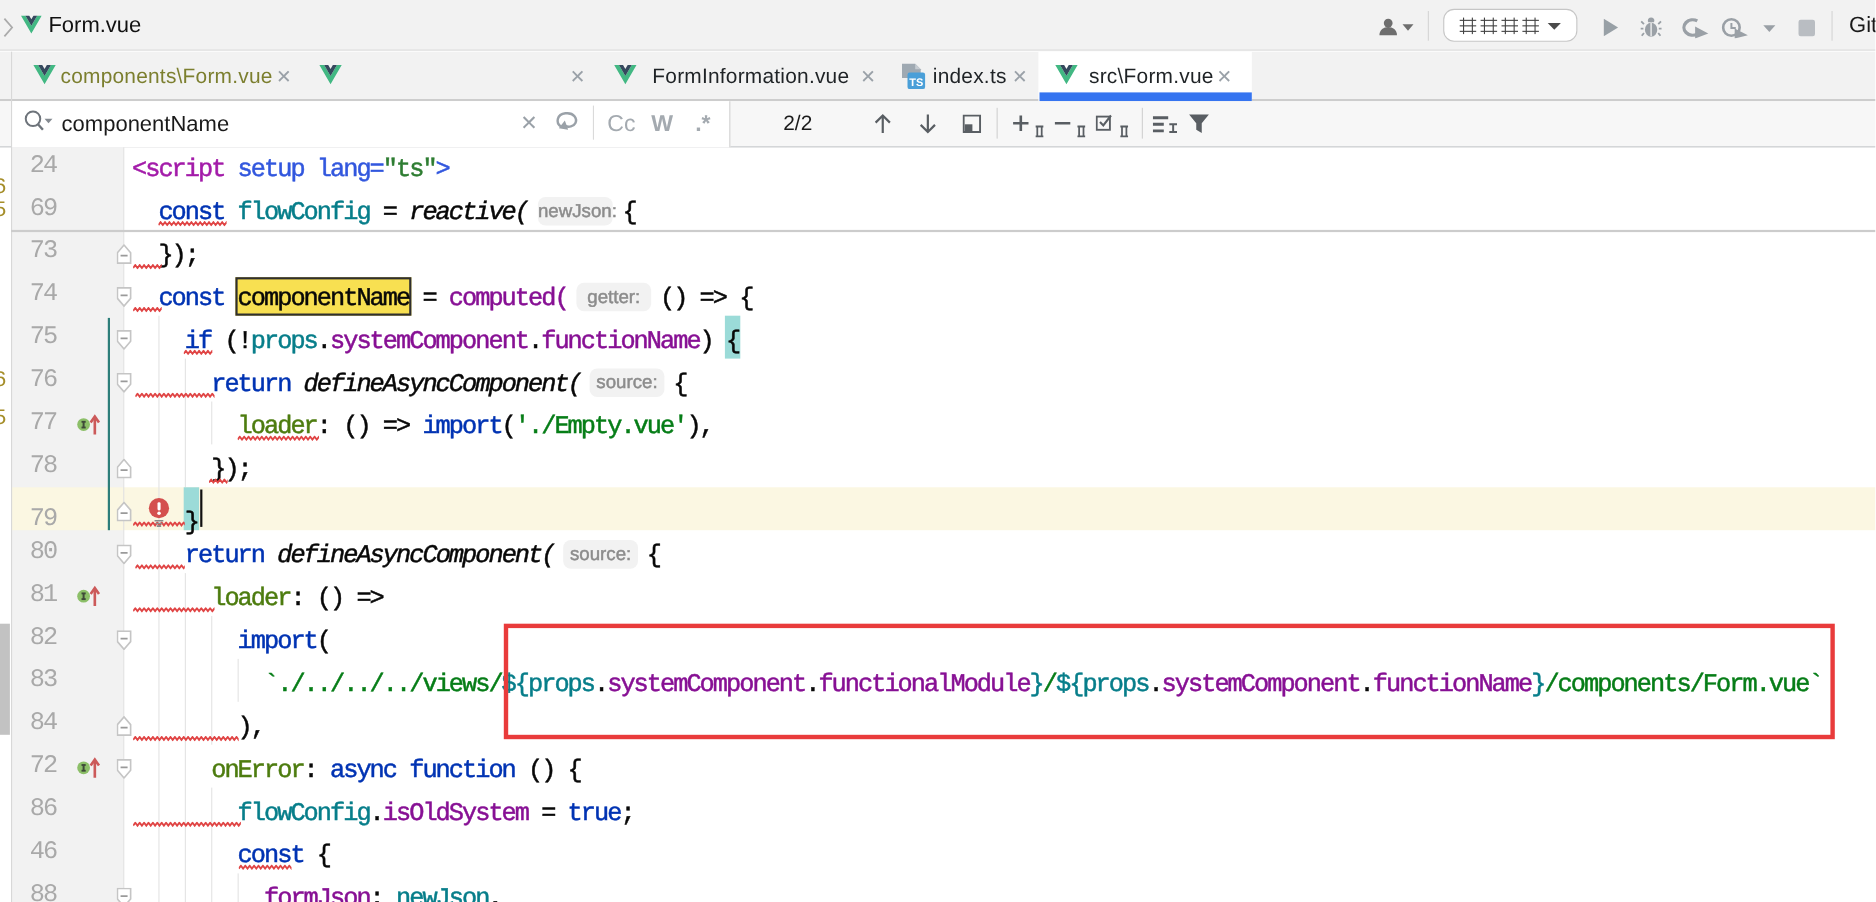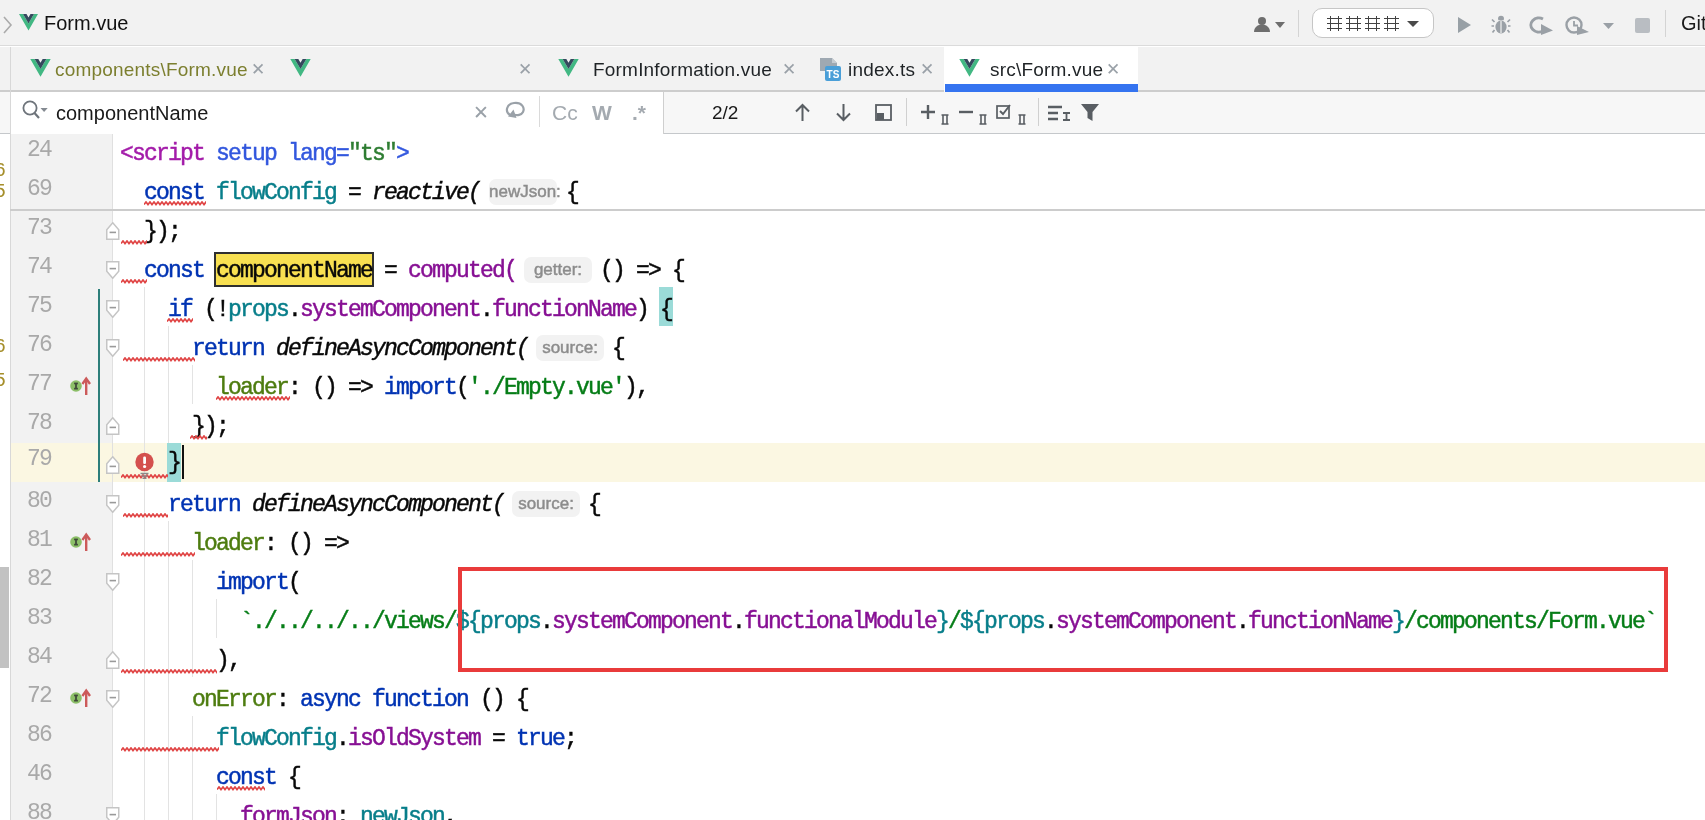--- a/index.html
+++ b/index.html
@@ -202,21 +202,21 @@
 <div class="tblock" style="left:659px;top:287px"></div>
 <div class="tblock" style="left:167px;top:443px"></div>
 <div class="row" style="top:131px"><span class="ln">24</span><span class="c tag" style="left:120.0px">&lt;script</span><span class="c attr" style="left:216.0px">setup</span><span class="c attr" style="left:288.0px">lang</span><span class="c attr" style="left:336.0px">=</span><span class="c astr" style="left:348.0px">"ts"</span><span class="c attr" style="left:396.0px">&gt;</span></div>
 <div class="row" style="top:170px"><span class="ln">69</span><span class="c kw" style="left:144.0px">const</span><span class="c teal" style="left:216.0px">flowConfig</span><span class="c blk" style="left:348.0px">=</span><span class="c ital" style="left:372.0px">reactive(</span><span class="hint" style="left:489px;width:68px">newJson:</span><span class="c blk" style="left:566px">{</span></div>
 <div class="row" style="top:209px"><span class="ln">73</span><span class="c blk" style="left:144.0px">});</span></div>
 <div class="row" style="top:248px"><span class="ln">74</span><span class="c kw" style="left:144.0px">const</span><span class="c blk" style="left:384.0px">=</span><span class="c prop" style="left:408.0px">computed(</span><span class="c" style="left:214px;top:3.5px;width:160px;height:35px;background:#F8E051;border:2px solid #2F2F2F"></span><span class="c blk" style="left:216.0px">componentName</span><span class="hint" style="left:524px;width:68px">getter:</span><span class="c blk" style="left:600px">() =&gt; {</span></div>
 <div class="row" style="top:287px"><span class="ln">75</span><span class="c kw" style="left:168.0px">if</span><span class="c blk" style="left:204.0px">(!</span><span class="c teal" style="left:228.0px">props</span><span class="c blk" style="left:288.0px">.</span><span class="c prop" style="left:300.0px">systemComponent</span><span class="c blk" style="left:480.0px">.</span><span class="c prop" style="left:492.0px">functionName</span><span class="c blk" style="left:636.0px">)</span><span class="c blk" style="left:660.0px">{</span></div>
 <div class="row" style="top:326px"><span class="ln">76</span><span class="c kw" style="left:192.0px">return</span><span class="c ital" style="left:276.0px">defineAsyncComponent(</span><span class="hint" style="left:536px;width:68px">source:</span><span class="c blk" style="left:612px">{</span></div>
 <div class="row" style="top:365px"><span class="ln">77</span><span class="c brown" style="left:216.0px">loader</span><span class="c blk" style="left:288.0px">:</span><span class="c blk" style="left:312.0px">() =&gt;</span><span class="c kw" style="left:384.0px">import</span><span class="c blk" style="left:456.0px">(</span><span class="c str" style="left:468.0px">'./Empty.vue'</span><span class="c blk" style="left:624.0px">),</span></div>
 <div class="row" style="top:404px"><span class="ln">78</span><span class="c blk" style="left:192.0px">});</span></div>
-<div class="row" style="top:440px"><span class="ln">79</span><span class="c blk" style="left:168.0px">}</span></div>
+<div class="row" style="top:452px"><span class="ln">79</span><span class="c blk" style="left:168.0px">}</span></div>
 <div class="row" style="top:482px"><span class="ln">80</span><span class="c kw" style="left:168.0px">return</span><span class="c ital" style="left:252.0px">defineAsyncComponent(</span><span class="hint" style="left:512px;width:68px">source:</span><span class="c blk" style="left:588px">{</span></div>
 <div class="row" style="top:521px"><span class="ln">81</span><span class="c brown" style="left:192.0px">loader</span><span class="c blk" style="left:264.0px">:</span><span class="c blk" style="left:288.0px">() =&gt;</span></div>
 <div class="row" style="top:560px"><span class="ln">82</span><span class="c kw" style="left:216.0px">import</span><span class="c blk" style="left:288.0px">(</span></div>
 <div class="row" style="top:599px"><span class="ln">83</span><span class="c str" style="left:240.0px">`./../../../views/</span><span class="c tealb" style="left:456.0px">${</span><span class="c teal" style="left:480.0px">props</span><span class="c blk" style="left:540.0px">.</span><span class="c prop" style="left:552.0px">systemComponent</span><span class="c blk" style="left:732.0px">.</span><span class="c prop" style="left:744.0px">functionalModule</span><span class="c tealb" style="left:936.0px">}</span><span class="c str" style="left:948.0px">/</span><span class="c tealb" style="left:960.0px">${</span><span class="c teal" style="left:984.0px">props</span><span class="c blk" style="left:1044.0px">.</span><span class="c prop" style="left:1056.0px">systemComponent</span><span class="c blk" style="left:1236.0px">.</span><span class="c prop" style="left:1248.0px">functionName</span><span class="c tealb" style="left:1392.0px">}</span><span class="c str" style="left:1404.0px">/components/Form.vue`</span></div>
 <div class="row" style="top:638px"><span class="ln">84</span><span class="c blk" style="left:216.0px">),</span></div>
 <div class="row" style="top:677px"><span class="ln">72</span><span class="c brown" style="left:192.0px">onError</span><span class="c blk" style="left:276.0px">:</span><span class="c kw" style="left:300.0px">async</span><span class="c kw" style="left:372.0px">function</span><span class="c blk" style="left:480.0px">()</span><span class="c blk" style="left:516.0px">{</span></div>
 <div class="row" style="top:716px"><span class="ln">86</span><span class="c teal" style="left:216.0px">flowConfig</span><span class="c blk" style="left:336.0px">.</span><span class="c prop" style="left:348.0px">isOldSystem</span><span class="c blk" style="left:492.0px">=</span><span class="c kw" style="left:516.0px">true</span><span class="c blk" style="left:564.0px">;</span></div>
 <div class="row" style="top:755px"><span class="ln">46</span><span class="c kw" style="left:216.0px">const</span><span class="c blk" style="left:288.0px">{</span></div>
 <div class="row" style="top:794px"><span class="ln">88</span><span class="c prop" style="left:240.0px">formJson</span><span class="c blk" style="left:336.0px">:</span><span class="c teal" style="left:360.0px">newJson</span><span class="c blk" style="left:444.0px">,</span></div>
 <svg class="av" style="left:144px;top:201px" width="62" height="5" viewBox="0 0 62 5">

